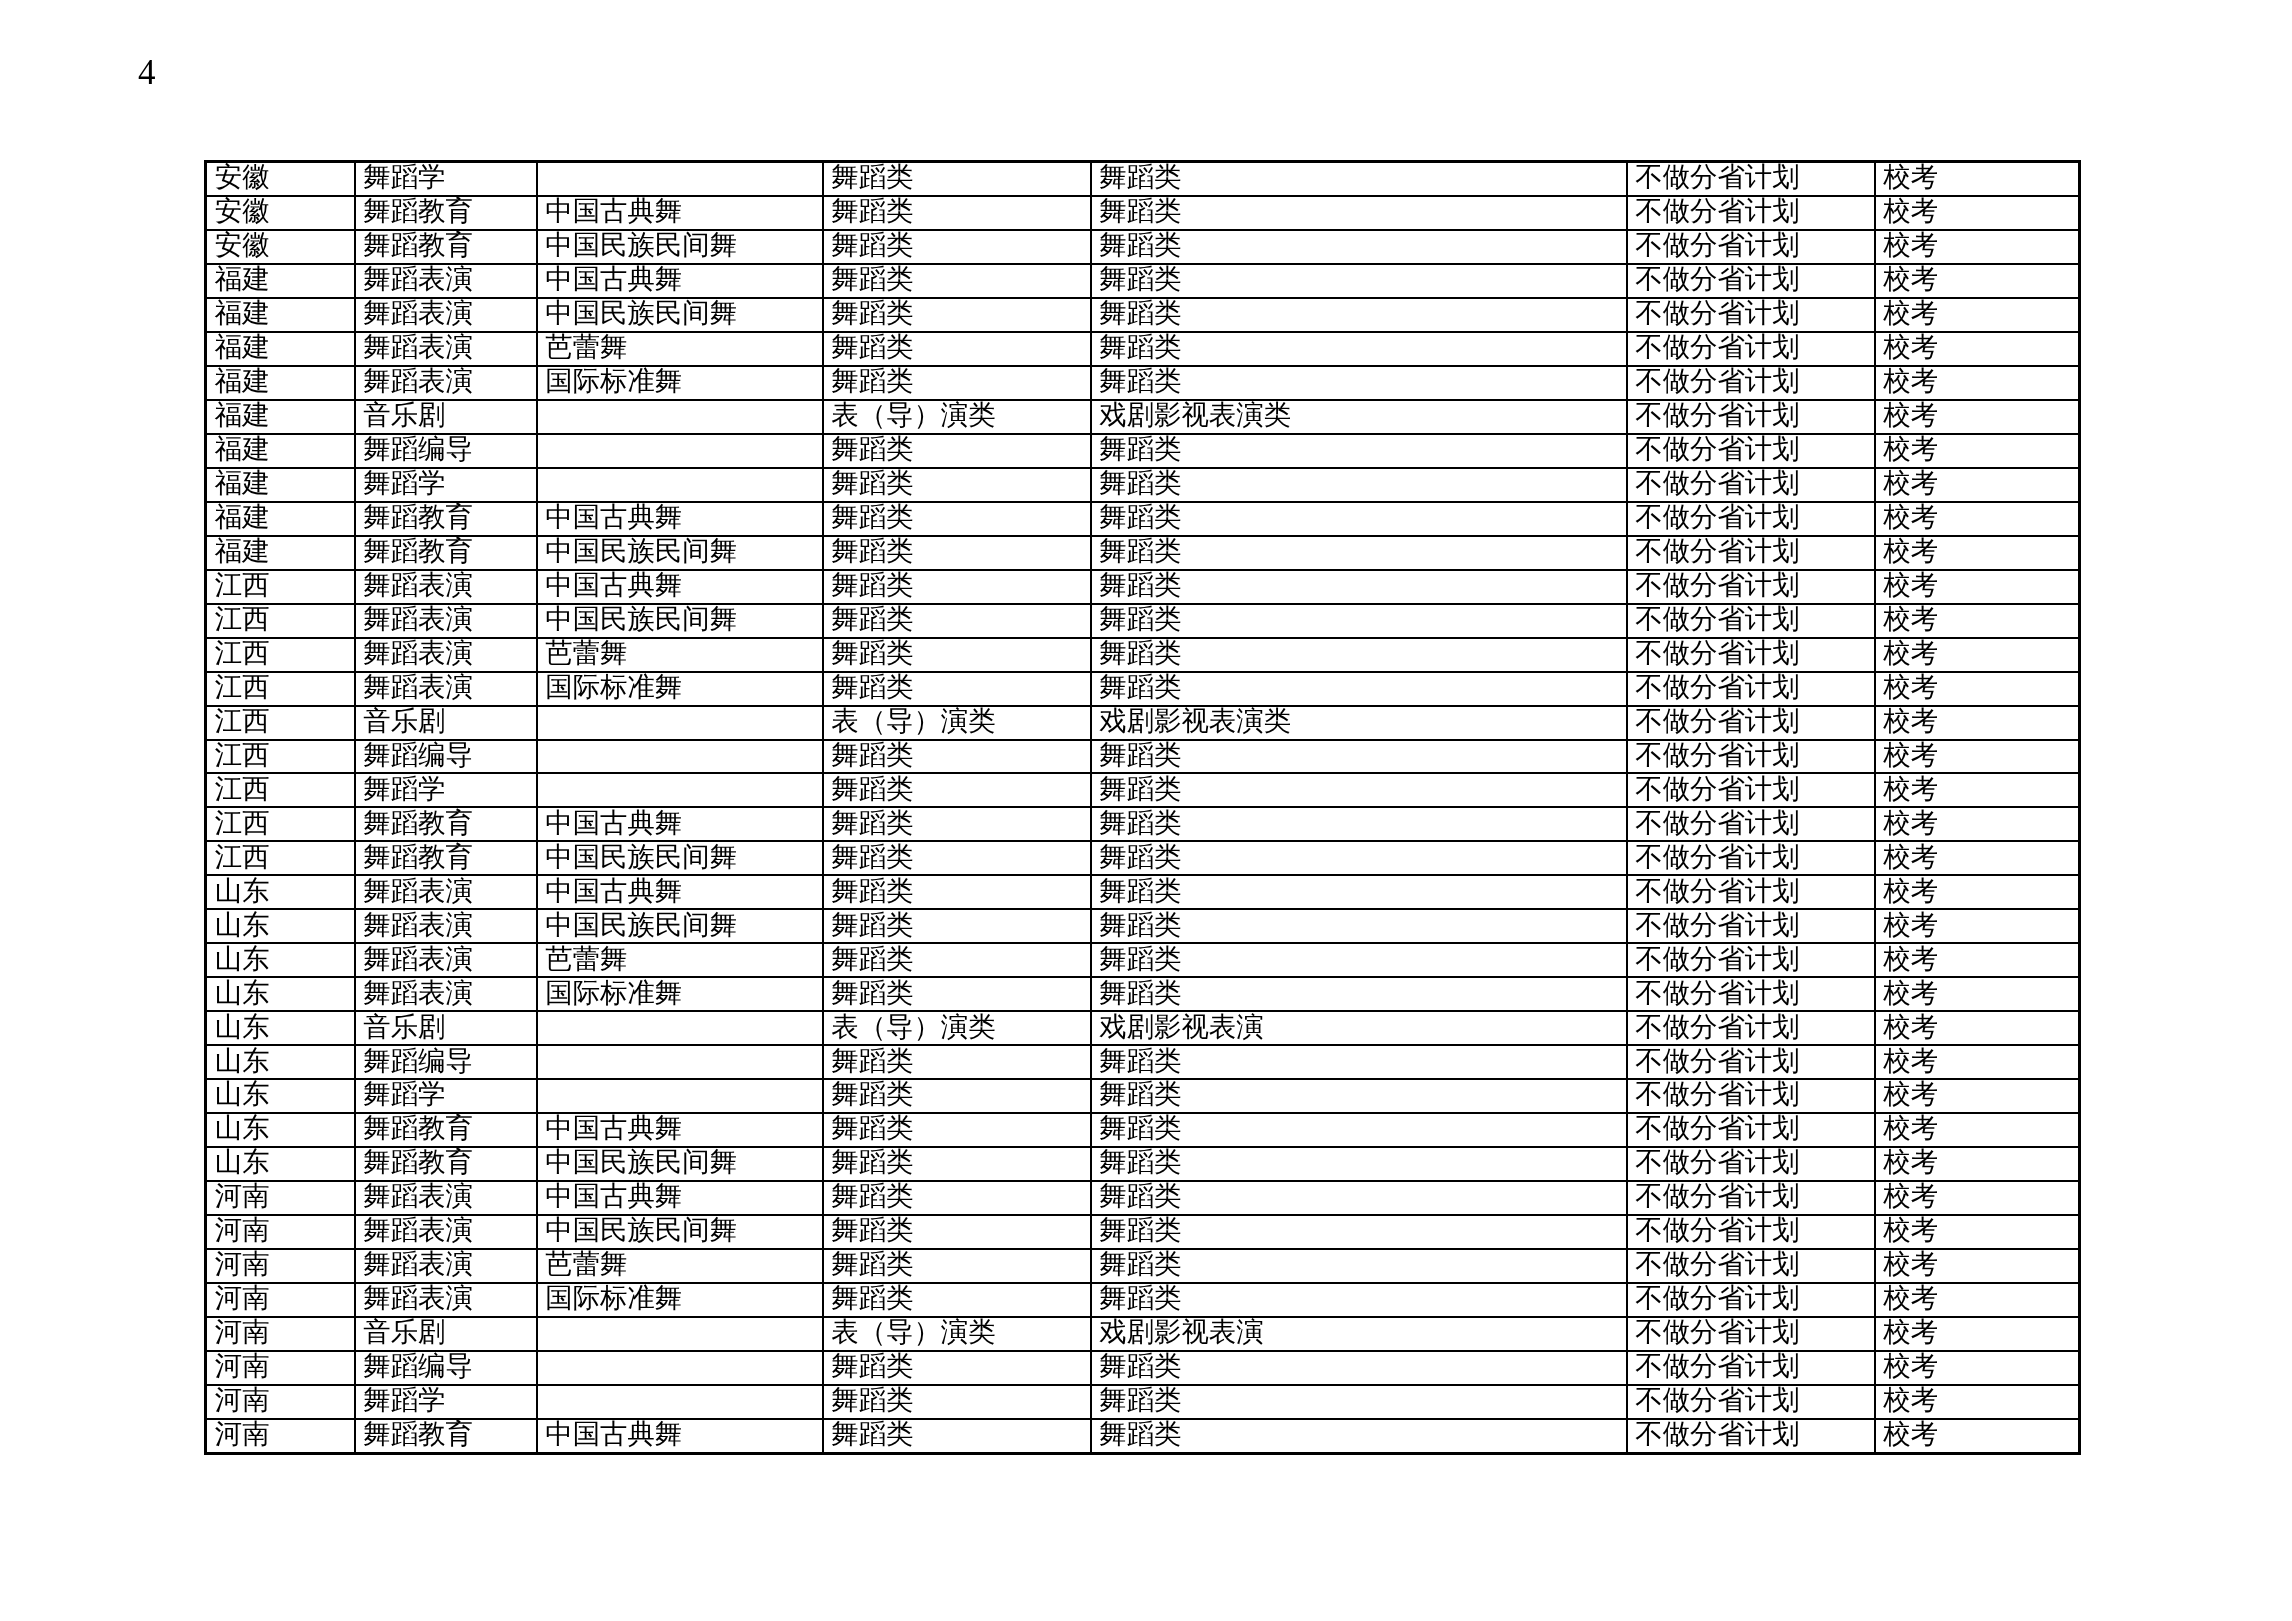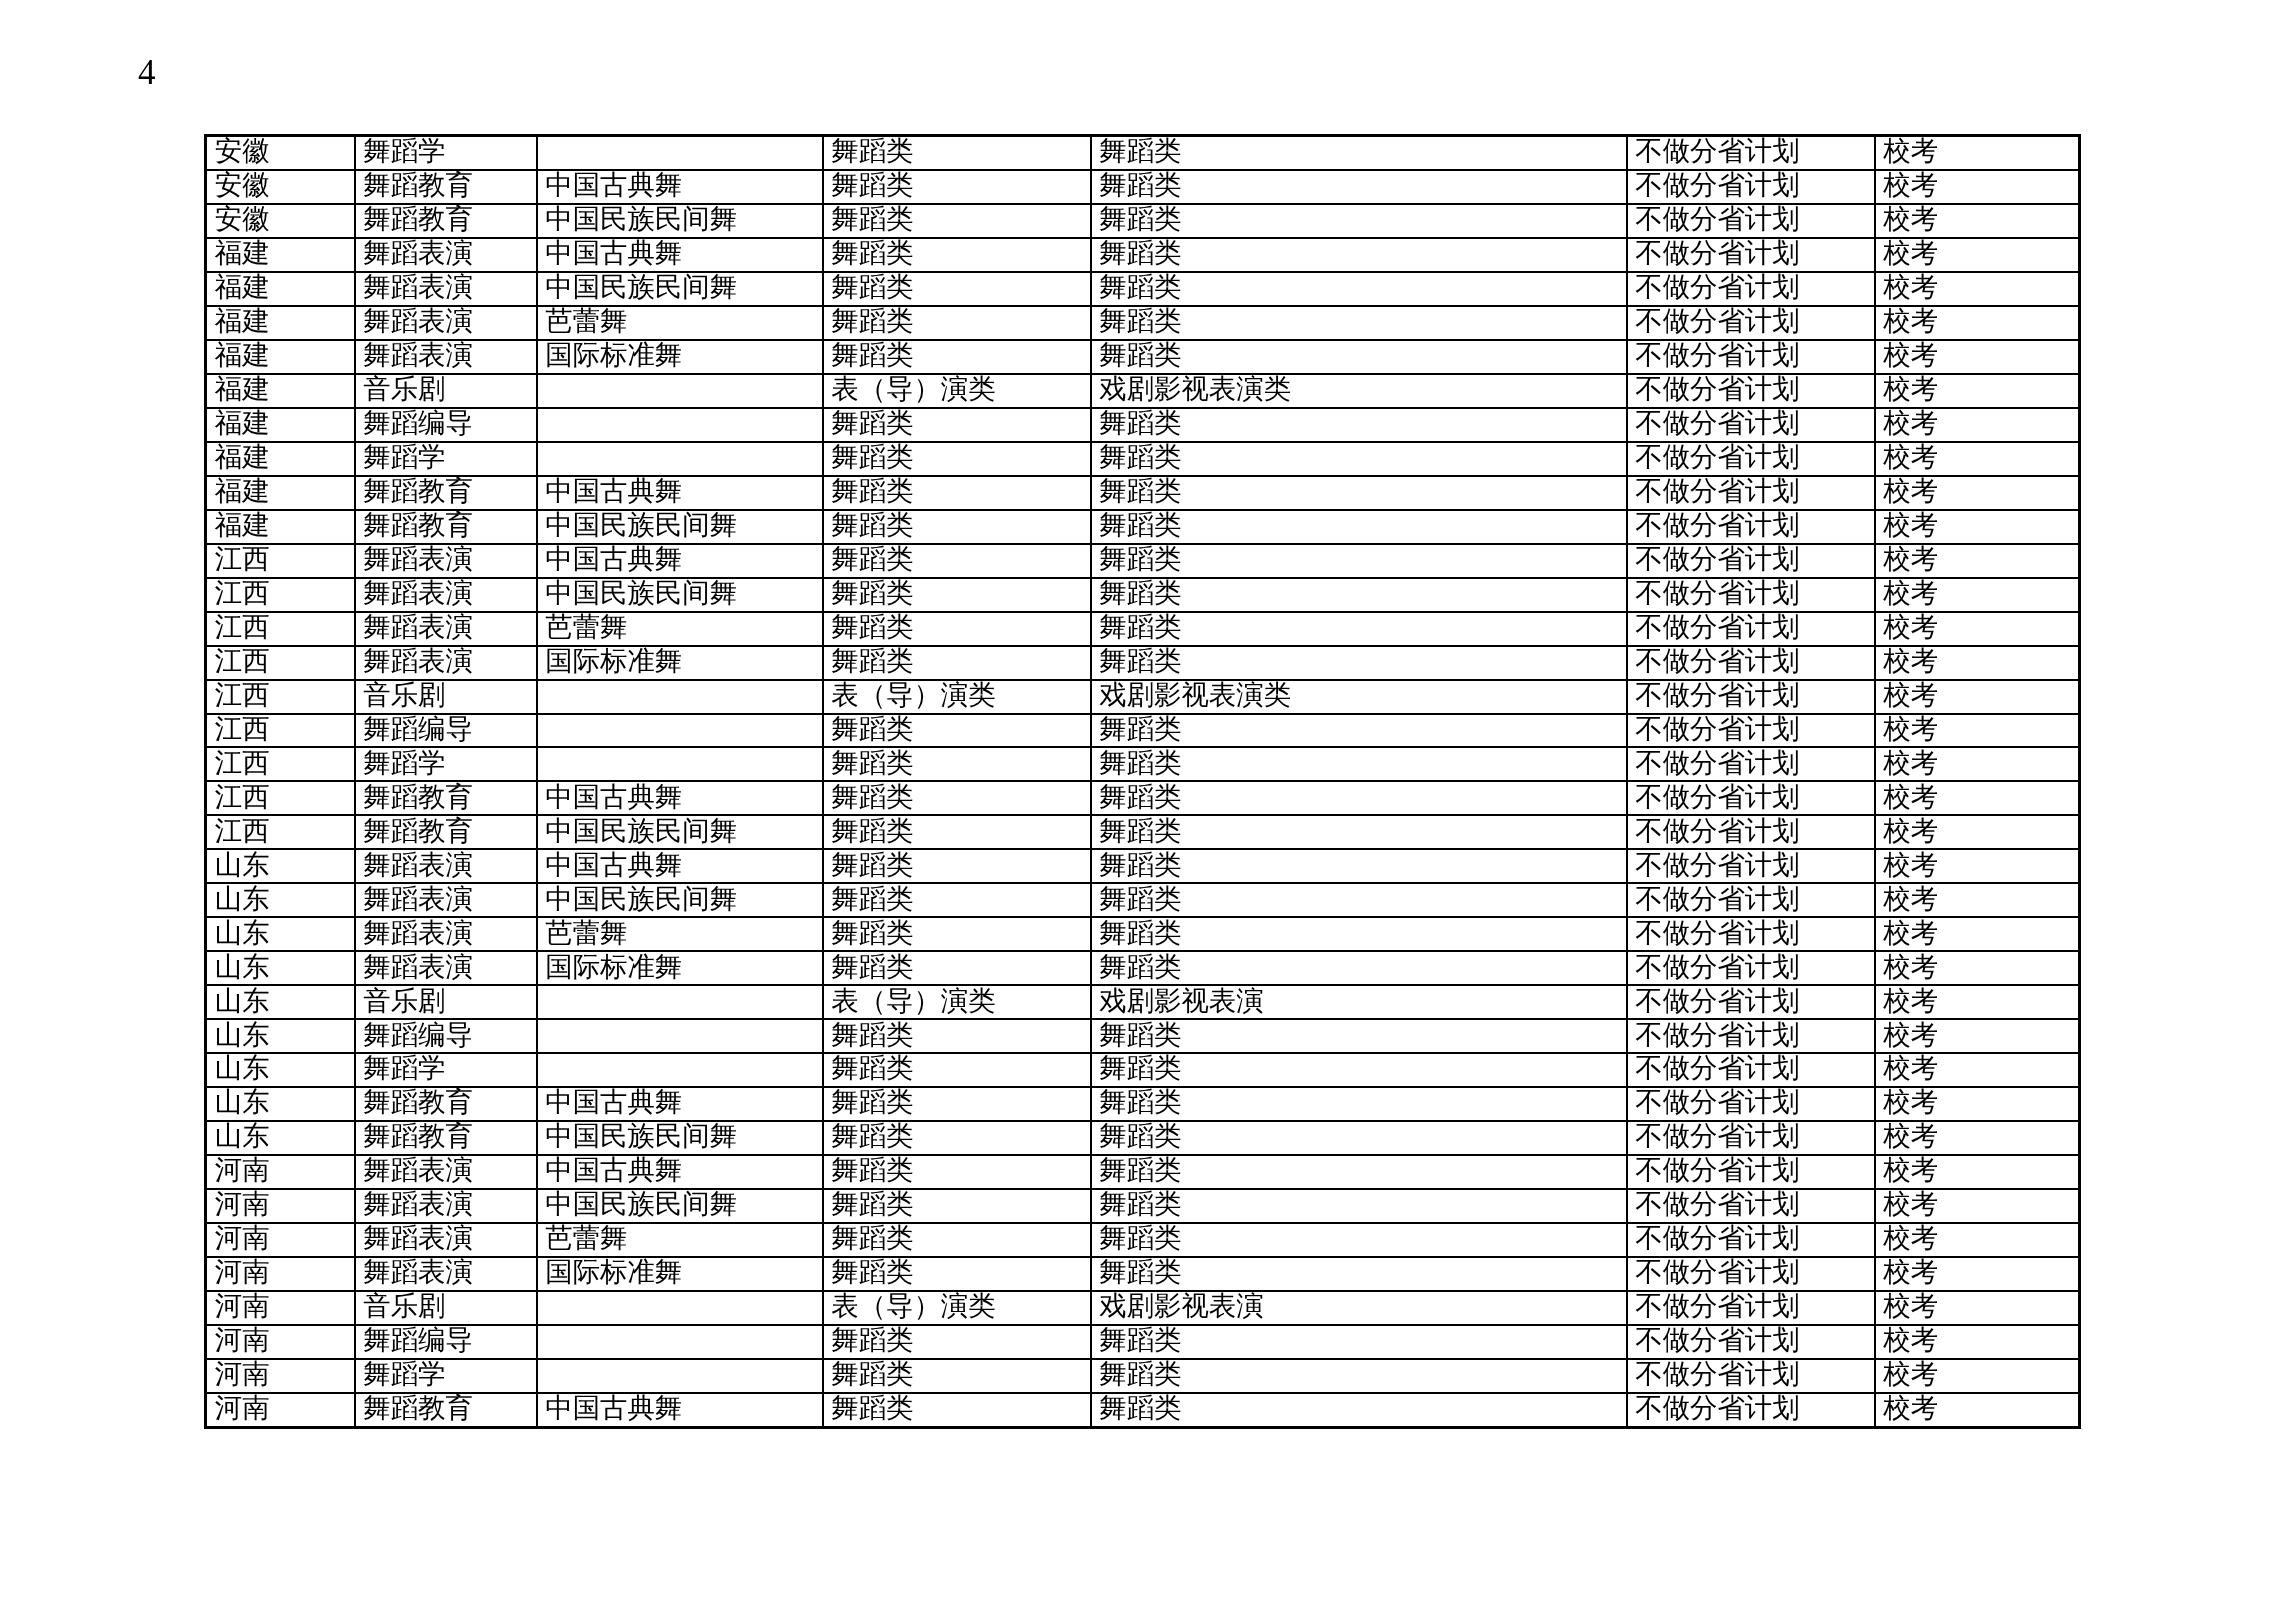--- a/index.html
+++ b/index.html
@@ -19,21 +19,21 @@
     position: absolute;
     left: 138px;
     top: 55px;
     font-size: 35px;
     line-height: 1;
     color: #000000;
   }
   table.data-table {
     position: absolute;
     left: 204px;
-    top: 134px;
+    top: 160px;
     width: 1874px;
     height: 1295px;
     border-collapse: collapse;
     table-layout: fixed;
     border: 3.9px solid #000000;
   }
   table.data-table td {
     border: 2.9px solid #000000;
     font-size: 27.4px;
     line-height: 1;

